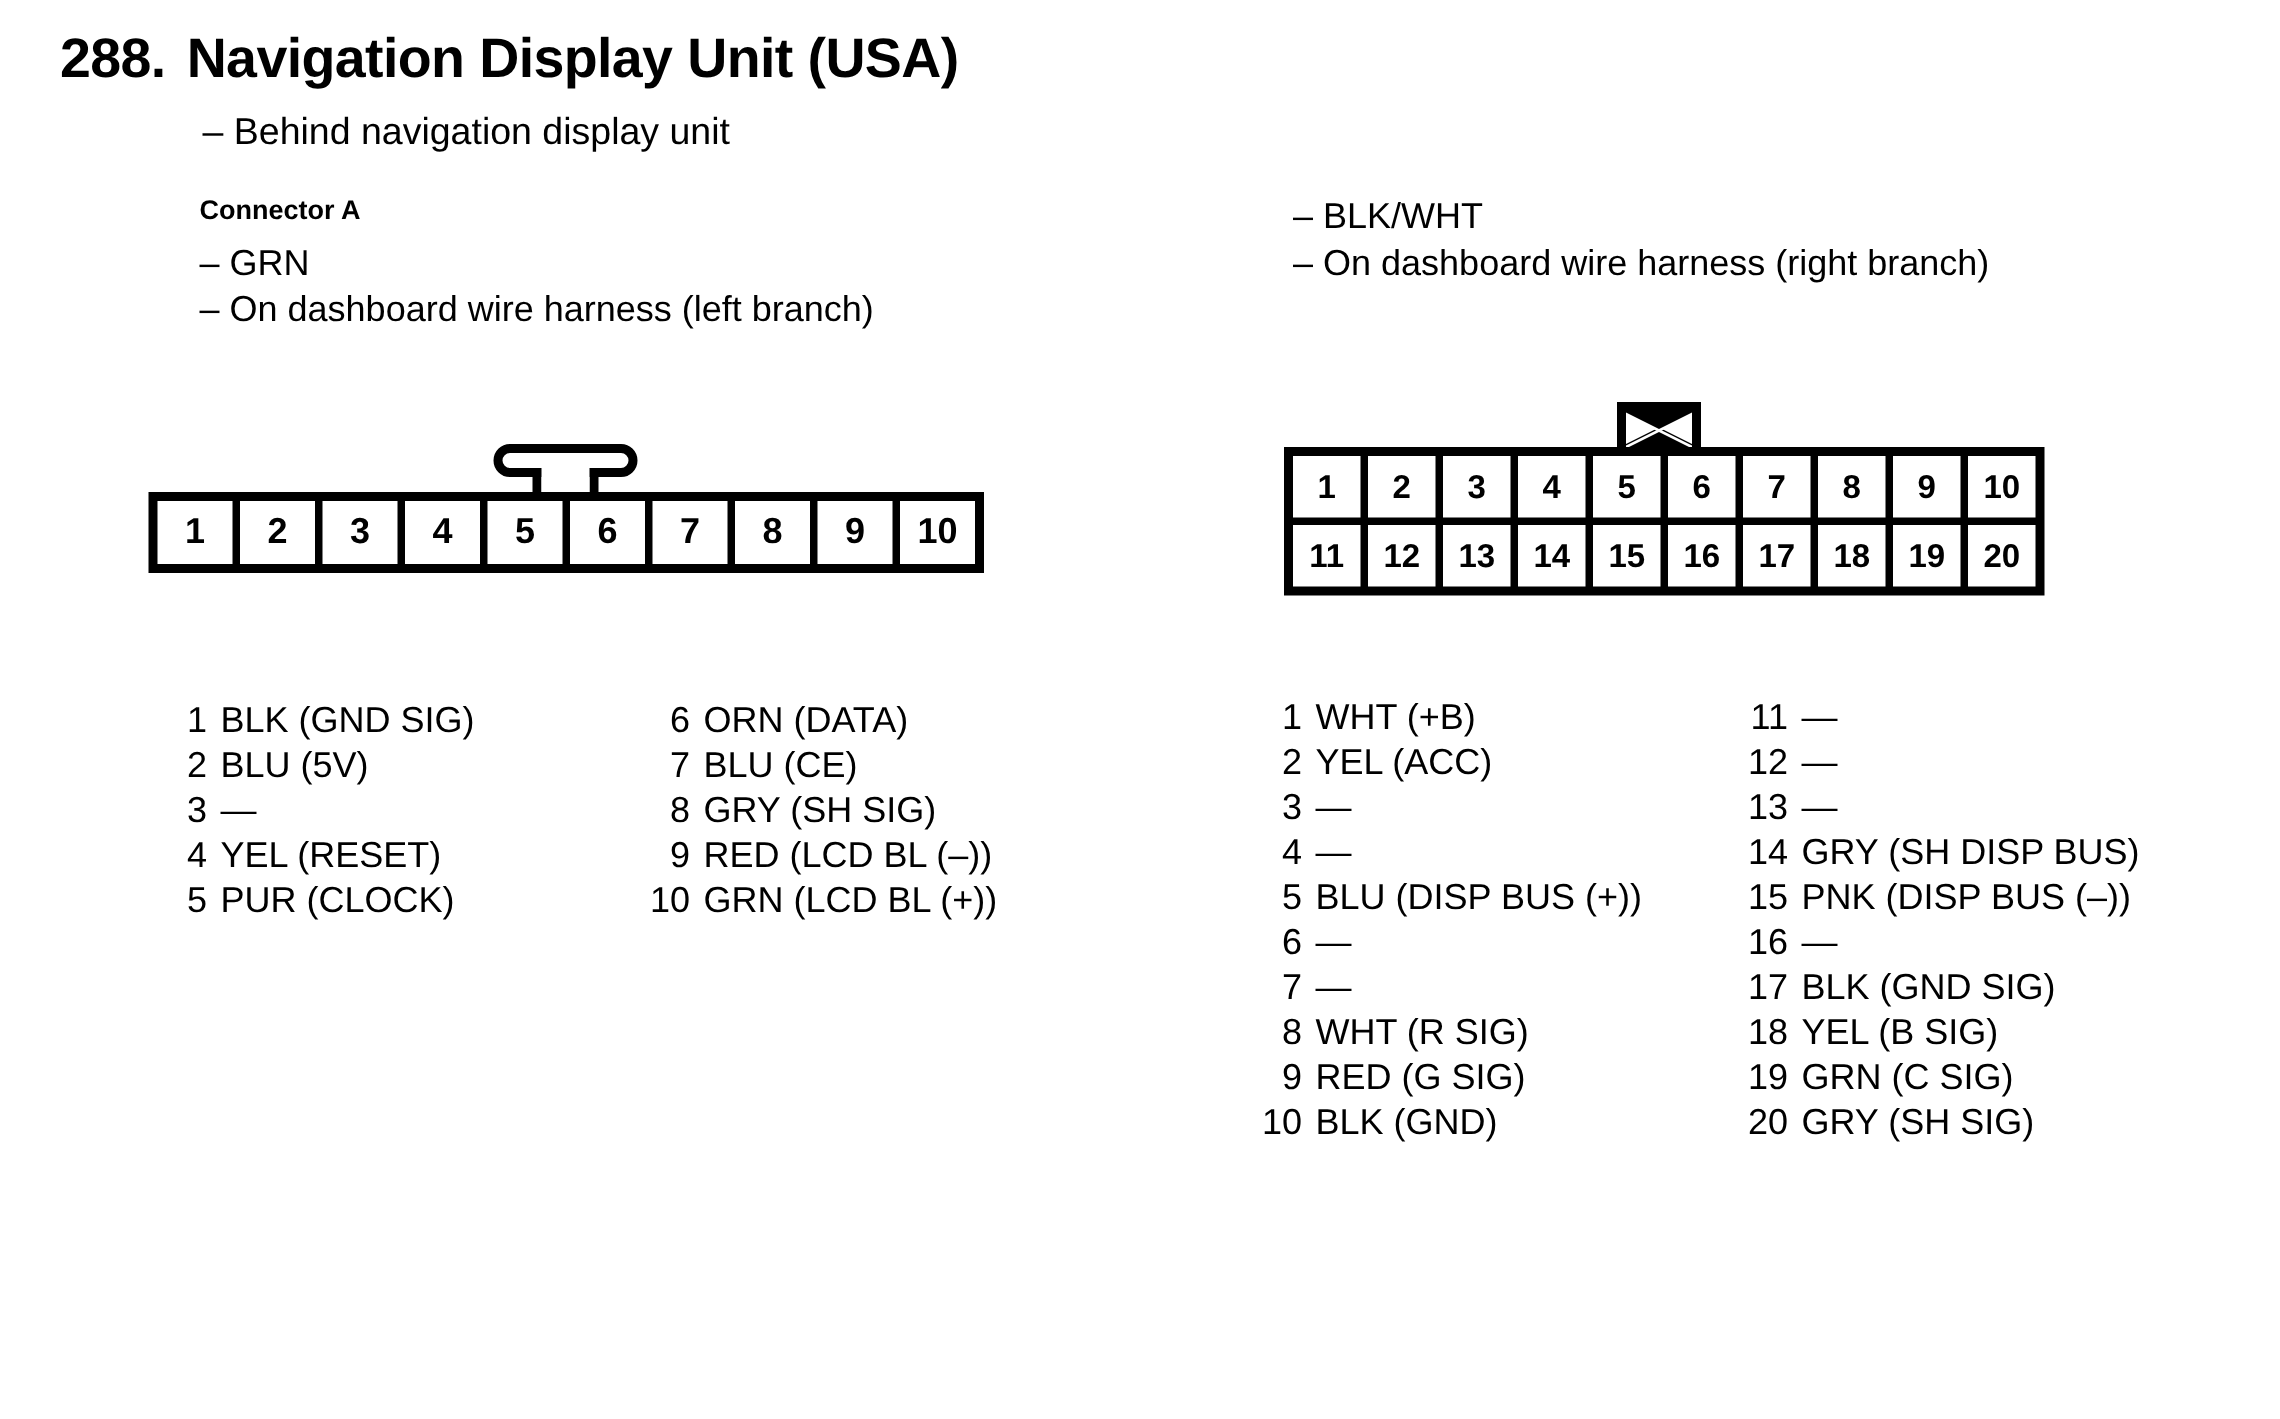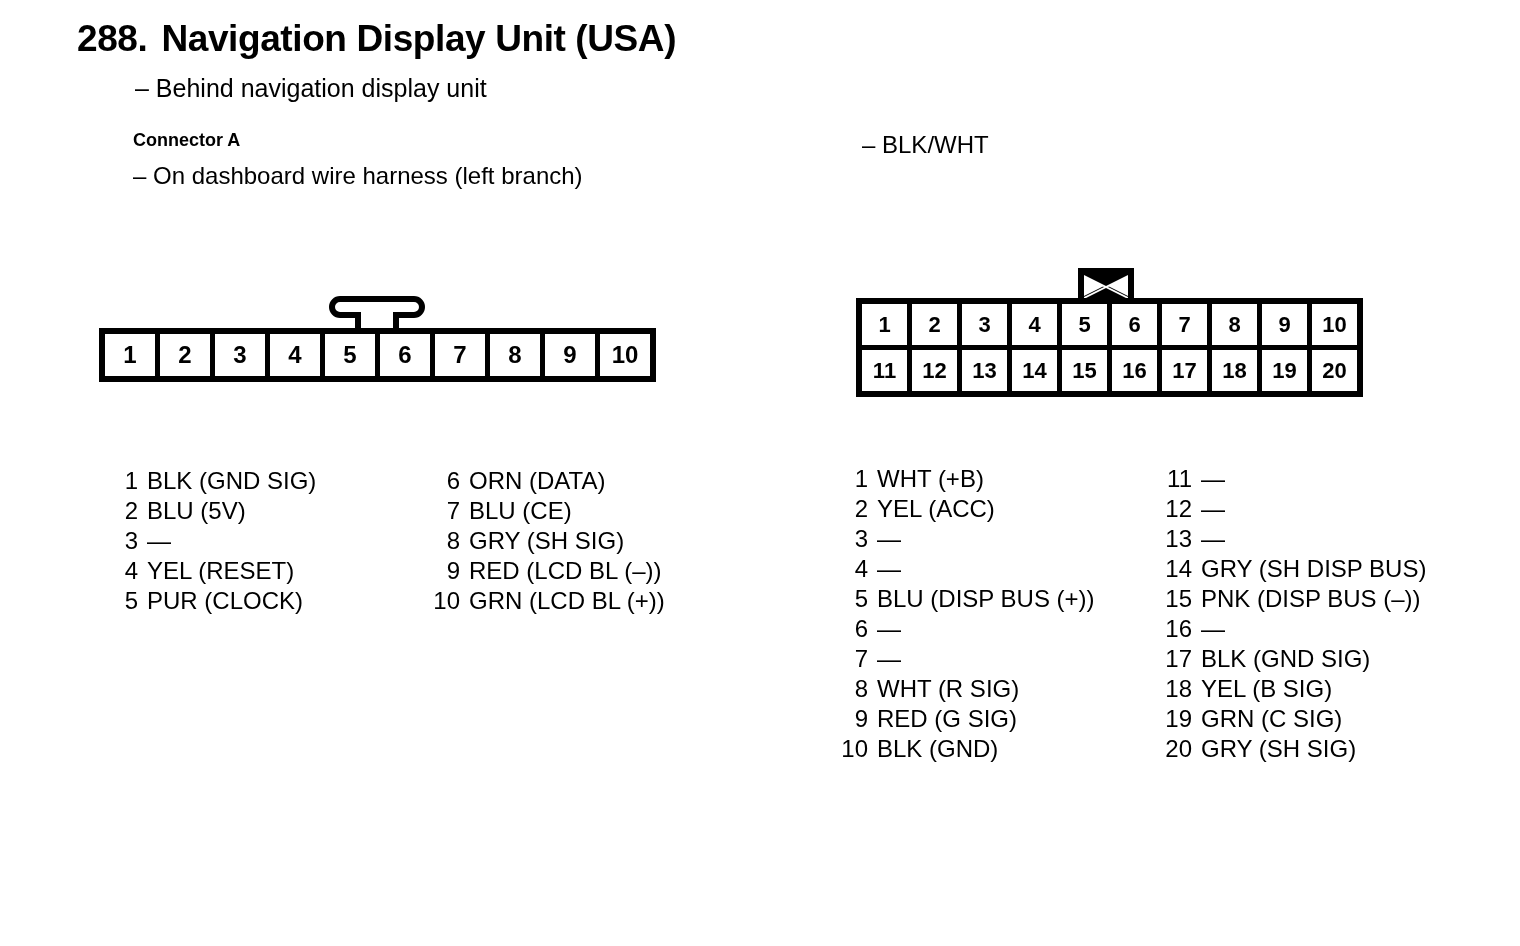--- a/index.html
+++ b/index.html
@@ -19,21 +19,21 @@
   
   .page-title {
     position: absolute;
     left: 40px;
     top: 18px;
     font-size: 37px;
     font-weight: bold;
     letter-spacing: -0.4px;
     white-space: nowrap;
   }
-  .page-title .num { margin-right: 14px; margin-left: 37px; }
+  .page-title .num { margin-right: 14px; }
 
   .subtitle {
     position: absolute;
     left: 135px;
     top: 74px;
     font-size: 25px;
     white-space: nowrap;
   }
 
   
@@ -168,25 +168,27 @@
 <body>
 
 <div class="page-title">
   <span class="num">288.</span><span>Navigation Display Unit (USA)</span>
 </div>
 
 <div class="subtitle">– Behind navigation display unit</div>
 
 <div class="connector-block" id="connector-a-block">
   <div class="connector-heading">Connector A</div>
+  <div class="connector-note">– GRN</div>
   <div class="connector-note">– On dashboard wire harness (left branch)</div>
 </div>
 
 <div class="connector-block" id="connector-b-block">
   <div class="connector-note">– BLK/WHT</div>
+  <div class="connector-note">– On dashboard wire harness (right branch)</div>
 </div>
 
 <div class="housing-wrap" id="housing-a">
   <div class="latch-a">
     <div class="bar"></div>
     <div class="stem-left"></div>
     <div class="stem-right"></div>
     <div class="stem-fill"></div>
   </div>
   <div class="housing-body" id="body-a">

